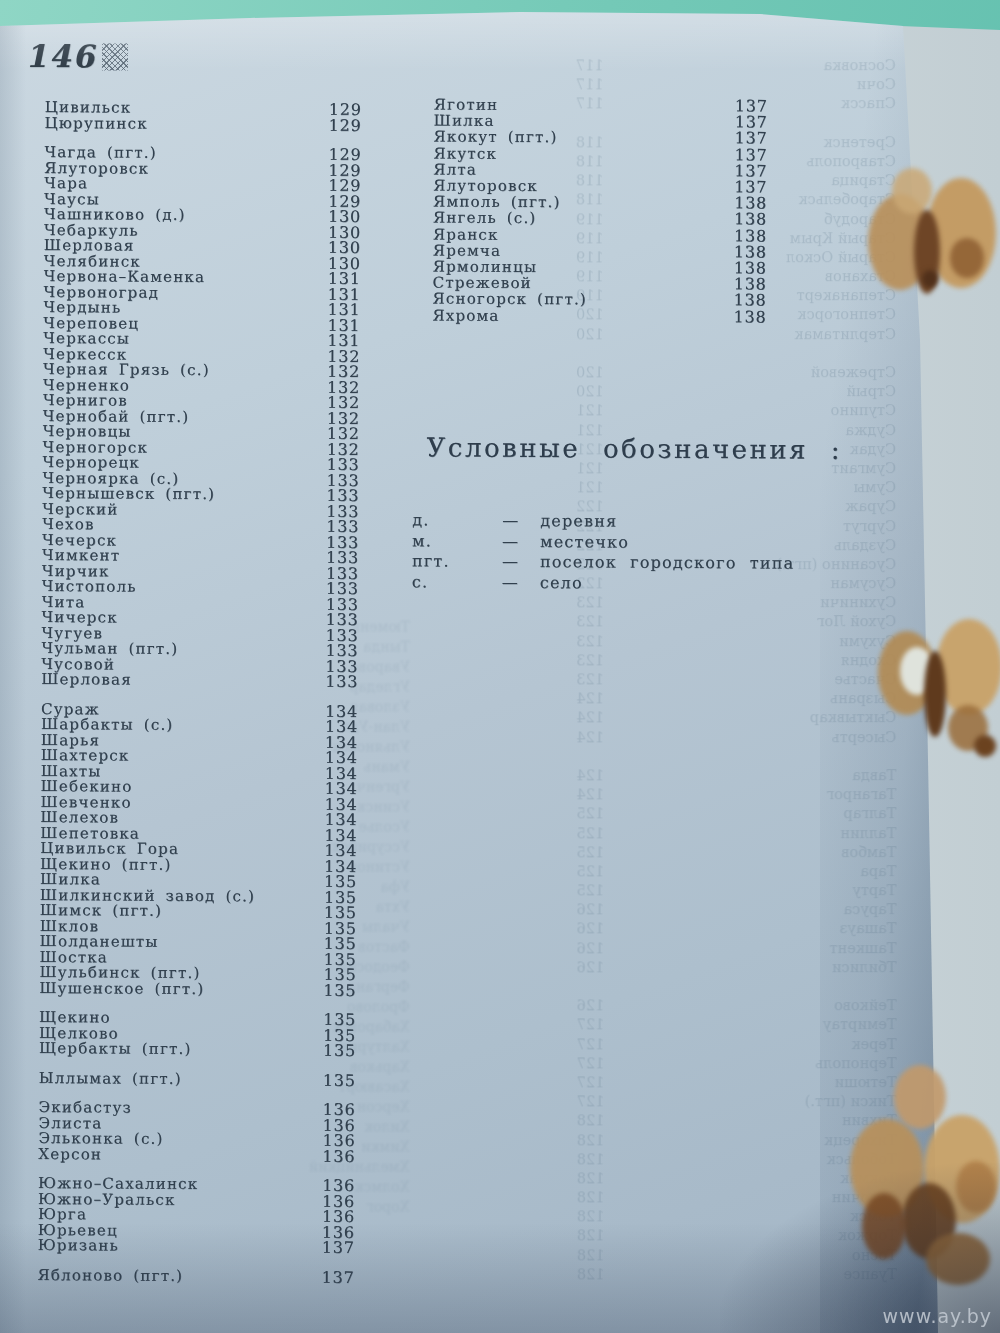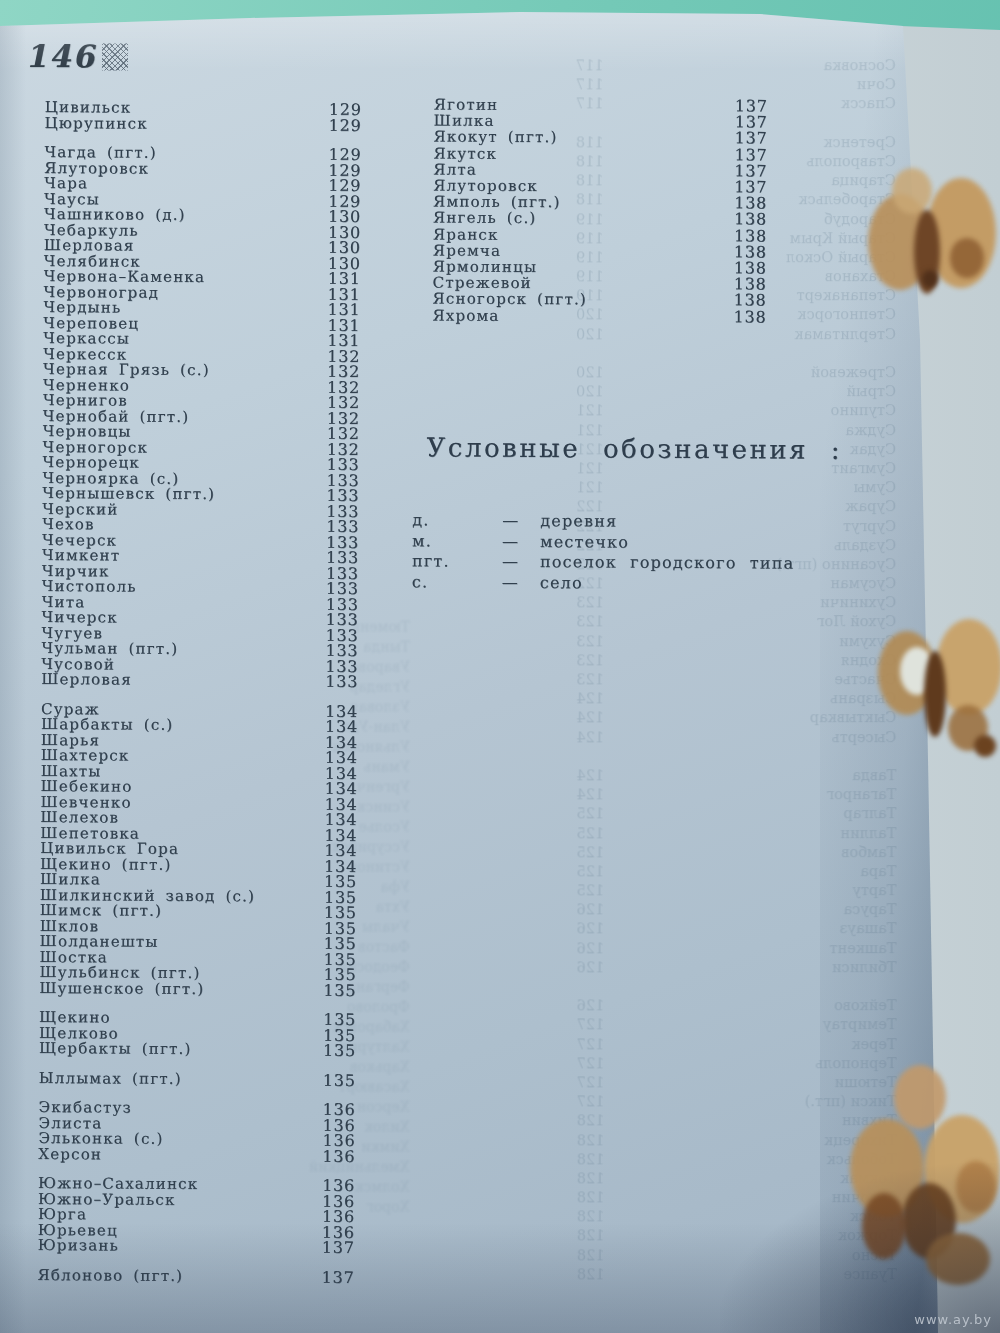--- a/index.html
+++ b/index.html
@@ -79,21 +79,21 @@
   .stain-3{left:838px;top:1065px;width:162px;height:220px;}
   .s3a{left:56px;top:0;width:52px;height:64px;background:#c2996a;opacity:.9;}
   .s3b{left:12px;top:54px;width:74px;height:98px;background:#b8905a;opacity:.92;}
   .s3c{left:86px;top:50px;width:76px;height:108px;background:#c9a268;opacity:.95;}
   .s3d{left:64px;top:118px;width:54px;height:76px;background:#6b421f;opacity:.9;}
   .s3e{left:88px;top:168px;width:64px;height:52px;background:#9a6d3a;opacity:.9;}
   .s3f{left:24px;top:128px;width:44px;height:66px;background:#7c4a22;opacity:.85;}
   .s3g{left:118px;top:96px;width:40px;height:52px;background:#b07f48;opacity:.9;}
   
   .watermark{position:absolute;right:8px;bottom:6px;font-family:"DejaVu Sans","Liberation Sans",sans-serif;
-    font-size:13px;letter-spacing:1px;color:rgba(196,203,211,.85);}
+    font-size:19px;letter-spacing:1px;color:rgba(196,203,211,.85);}
 </style>
 </head>
 <body>
 
 <div class="scene">
   <div class="backdrop"></div>
   <div class="under-pages"></div>
 
   <div class="page">
     <div class="page-content">

